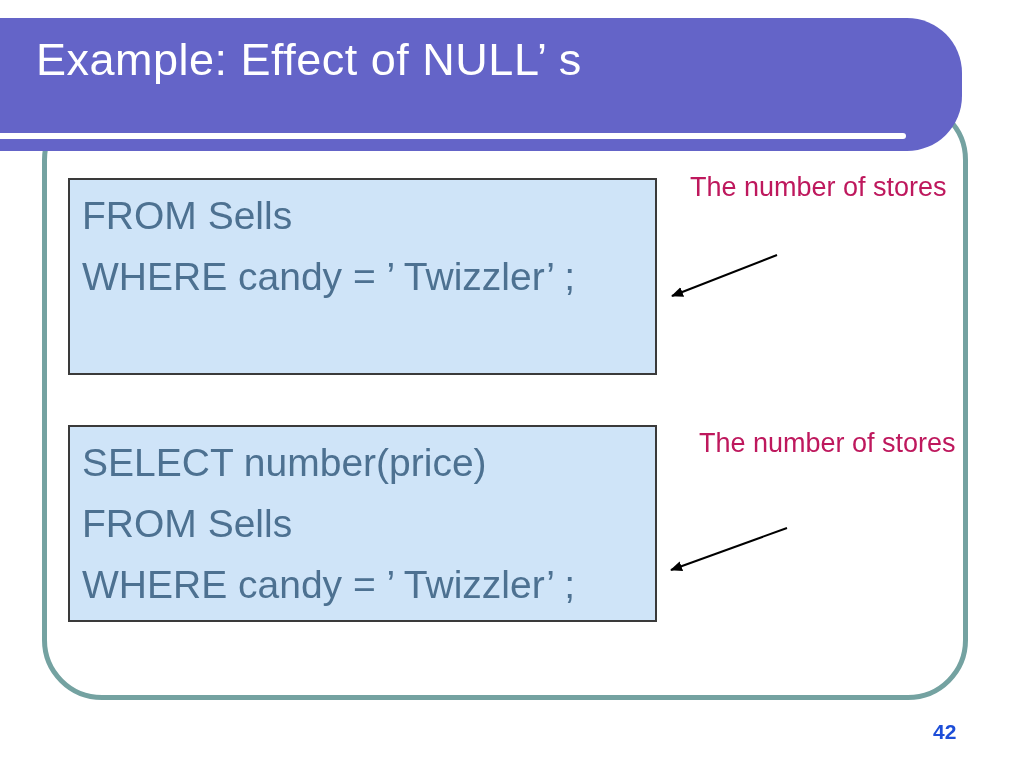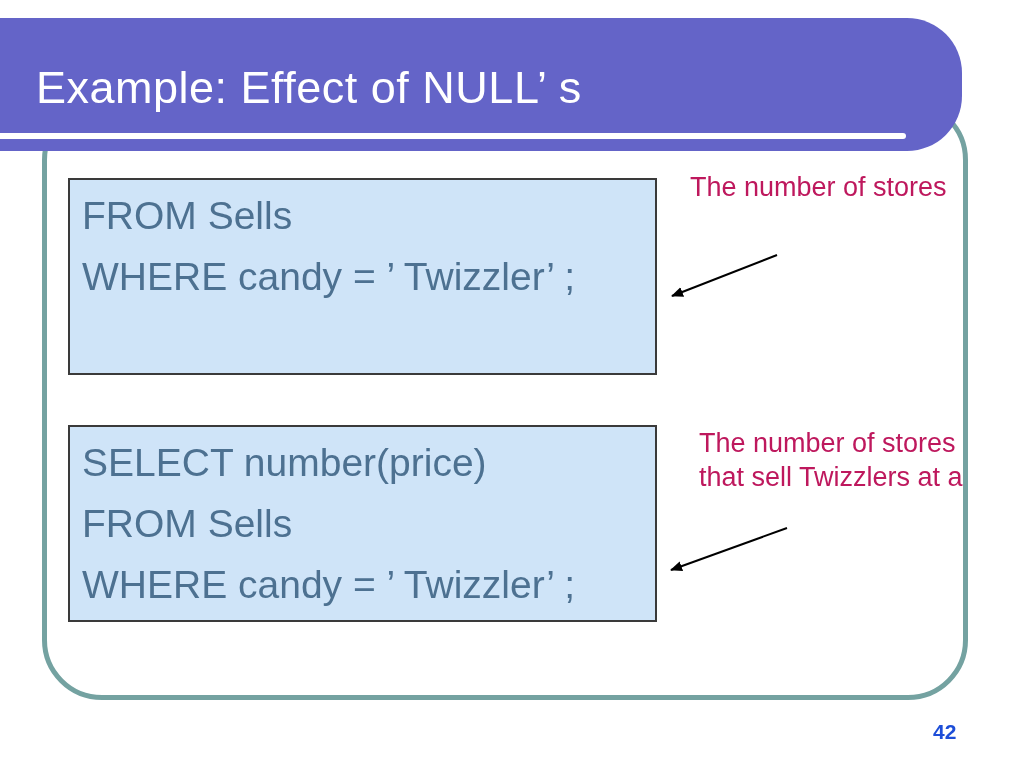--- a/index.html
+++ b/index.html
@@ -29,21 +29,21 @@
     left: 0;
     top: 18px;
     width: 962px;
     height: 133px;
     background: #6464c8;
     border-radius: 0 55px 55px 0;
   }
   .banner-title {
     position: absolute;
     left: 36px;
-    top: 44px;
+    top: 16px;
     font-size: 45px;
     line-height: 1.15;
     color: #ffffff;
     white-space: nowrap;
     letter-spacing: 0.5px;
   }
   .banner-underline {
     position: absolute;
     left: 0;
     top: 115px;
@@ -121,21 +121,20 @@
     <div class="code-line">FROM Sells</div>
     <div class="code-line">WHERE candy = ’ Twizzler’ ;</div>
   </div>
 
   <div class="annotation annotation-1">
     <div class="ann-line">The number of stores</div>
   </div>
 
   <div class="annotation annotation-2">
     <div class="ann-line">The number of stores</div>
-    <div class="ann-line">that sell Twizzlers at a</div>
   </div>
 
   <svg class="arrow-layer" viewBox="0 0 1024 768" xmlns="http://www.w3.org/2000/svg">
     <defs>
       <marker id="arrowhead" markerUnits="userSpaceOnUse" markerWidth="14" markerHeight="12" refX="11" refY="5" orient="auto">
         <path d="M0,0 L12,5 L0,10 z" fill="#000000"></path>
       </marker>
     </defs>
     <line x1="777" y1="255" x2="672" y2="296" stroke="#000000" stroke-width="2" marker-end="url(#arrowhead)"></line>
     <line x1="787" y1="528" x2="671" y2="570" stroke="#000000" stroke-width="2" marker-end="url(#arrowhead)"></line>

